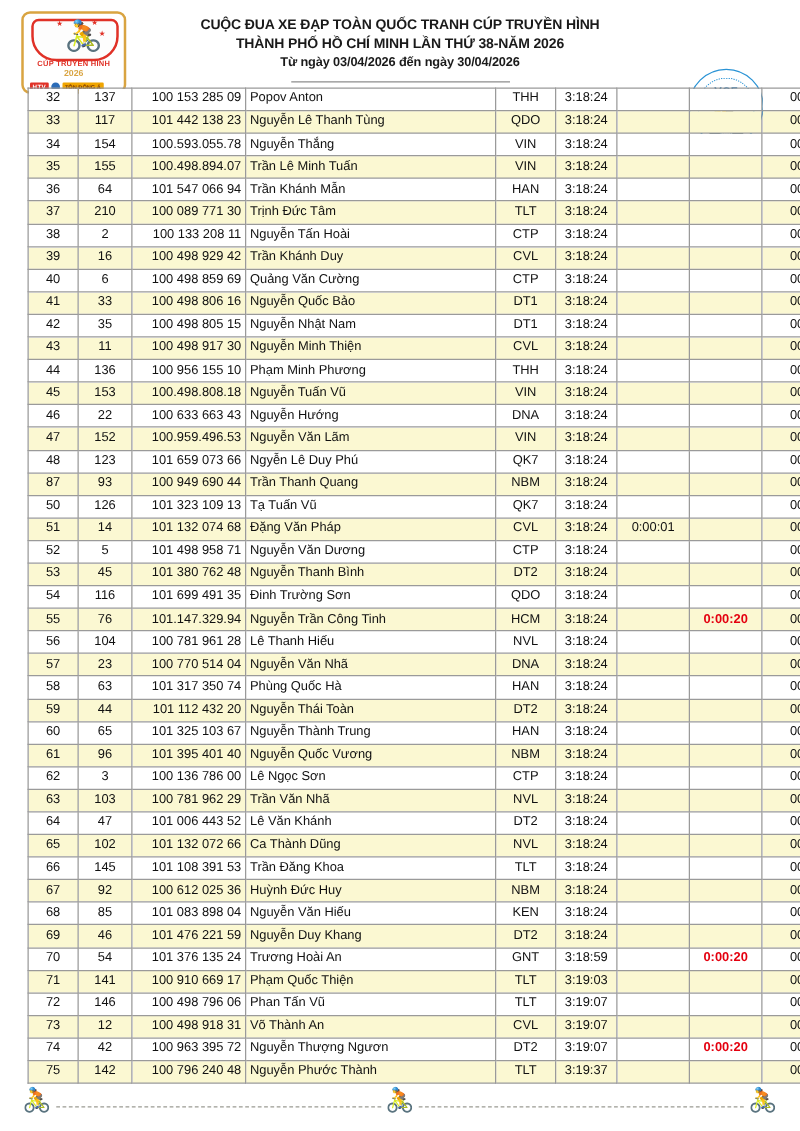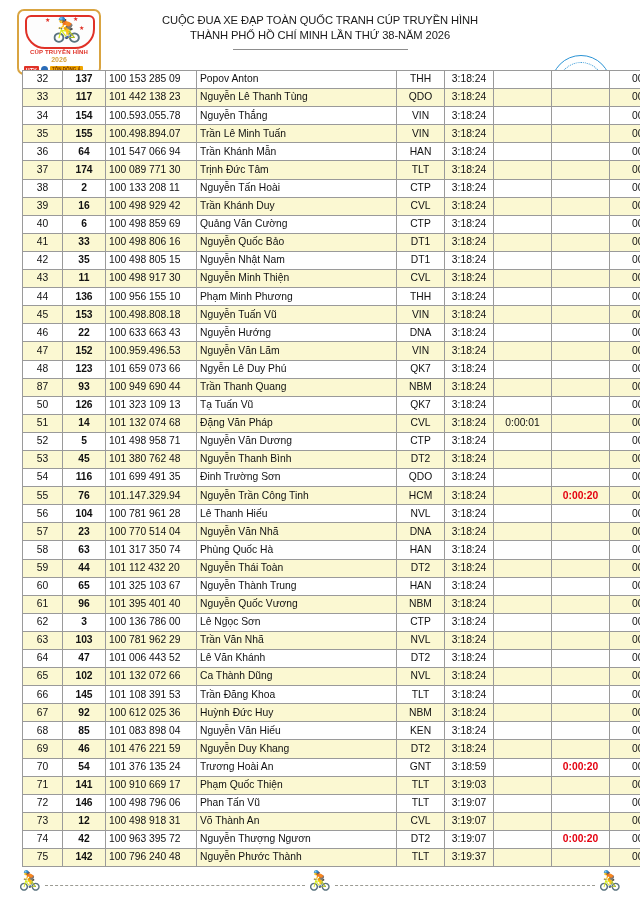--- a/index.html
+++ b/index.html
@@ -112,21 +112,21 @@
     border-radius: 1px;
   }
 
   .title-block {
     flex: 1;
     text-align: center;
     padding-top: 13px;
   }
   .title-line {
     font-size: 11.2px;
-    font-weight: normal;
+    font-weight: bold;
     color: #1a1a1a;
     line-height: 15px;
     letter-spacing: -0.1px;
   }
   .title-line.sub {
     font-size: 10.2px;
     line-height: 16px;
   }
   .title-rule {
     width: 175px;
@@ -197,22 +197,22 @@
     color: #111111;
     line-height: 1;
     vertical-align: middle;
     white-space: nowrap;
     overflow: hidden;
   }
   tr.alt td { background: #fbf8d2; }
   tr.plain td { background: #ffffff; }
 
   .c-rank   { width: 40px;  text-align: center; }
-  .c-bib    { width: 43px;  text-align: center; font-weight: bold; }
-  .c-uci    { width: 91px;  text-align: left; padding-right: 5px; }
+  .c-bib    { width: 43px;  text-align: center; }
+  .c-uci    { width: 91px;  text-align: right; padding-right: 5px; }
   .c-name   { width: 200px; text-align: left; padding-left: 4px; }
   .c-team   { width: 48px;  text-align: center; }
   .c-time   { width: 49px;  text-align: center; }
   .c-bonus  { width: 58px;  text-align: center; }
   .c-pen    { width: 58px;  text-align: center; }
   .c-gap    { width: 66px;  text-align: right; padding-right: 5px; }
 
   .pen-val {
     color: #e4000f;
     font-weight: bold;
@@ -264,20 +264,21 @@
           <span class="sp-htv">HTV</span>
           <span class="sp-dot"></span>
           <span class="sp-tn">TÔN ĐÔNG Á</span>
         </div>
       </div>
     </div>
 
     <div class="title-block">
       <div class="title-line">CUỘC ĐUA XE ĐẠP TOÀN QUỐC TRANH CÚP TRUYỀN HÌNH</div>
       <div class="title-line">THÀNH PHỐ HỒ CHÍ MINH LẦN THỨ 38-NĂM 2026</div>
+      <div class="title-line sub">Từ ngày 03/04/2026 đến ngày 30/04/2026</div>
       <div class="title-rule"></div>
     </div>
 
     <div class="logo-right">
       <div class="vcf-logo">
         <div class="vcf-arc"></div>
         <div class="vcf-text">VCF</div>
         <div class="vcf-rider">🚴</div>
       </div>
     </div>
@@ -336,21 +337,21 @@
             <td class="c-uci">101 547 066 94</td>
             <td class="c-name">Trần Khánh Mẫn</td>
             <td class="c-team">HAN</td>
             <td class="c-time">3:18:24</td>
             <td class="c-bonus"></td>
             <td class="c-pen"></td>
             <td class="c-gap">00:02:55</td>
           </tr>
           <tr class="alt">
             <td class="c-rank">37</td>
-            <td class="c-bib">174</td>
+            <td class="c-bib">210</td>
             <td class="c-uci">100 089 771 30</td>
             <td class="c-name">Trịnh Đức Tâm</td>
             <td class="c-team">TLT</td>
             <td class="c-time">3:18:24</td>
             <td class="c-bonus"></td>
             <td class="c-pen"></td>
             <td class="c-gap">00:02:55</td>
           </tr>
           <tr class="plain">
             <td class="c-rank">38</td>

